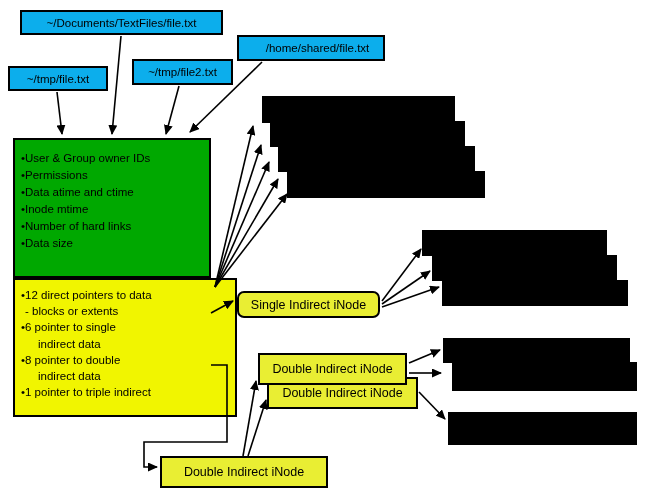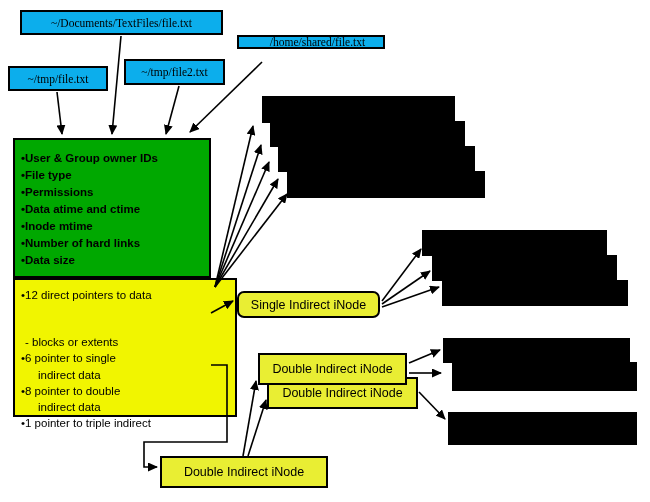--- a/index.html
+++ b/index.html
@@ -2,28 +2,28 @@
 <html style="--c-cyan: #0caeec; --c-green: #00a800; --c-yellow_main: #f1f500; --c-yellow_label: #e9ee33; --c-block: #000000;"><head>
 <meta charset="utf-8">
 <style>
   html,body{margin:0;padding:0;background:#fff;}
   .canvas{
     position:relative;width:650px;height:502px;background:#fff;overflow:hidden;
     font-family:"Liberation Sans","DejaVu Sans",sans-serif;color:#000;
   }
   .box{position:absolute;box-sizing:border-box;border:2px solid #000;}
   .cyan{background:var(--c-cyan,#0caeec);display:flex;align-items:center;justify-content:center;
-        font-size:11.5px;white-space:nowrap;font-family:Liberation Serif, serif;}
-  .green-box{background:var(--c-green,#00a800);padding:10px 0 0 6px;font-weight:bold;}
+        font-size:11.5px;white-space:nowrap;}
+  .green-box{background:var(--c-green,#00a800);padding:10px 0 0 6px;}
   .yellow-box{background:var(--c-yellow_main,#f1f500);padding:7px 0 0 6px;}
   .label-box{background:var(--c-yellow_label,#e9ee33);display:flex;align-items:center;justify-content:center;
              font-size:12.5px;white-space:nowrap;}
   .line-item{font-size:11.5px;line-height:17px;white-space:nowrap;}
   .yellow-box .line-item{line-height:16.2px;}
-  .ind1{padding-left:4px;margin-top:31px;}
+  .ind1{padding-left:4px;}
   .ind2{padding-left:17px;}
   .blk{position:absolute;background:var(--c-block,#000);}
   svg.arrow-layer{position:absolute;left:0;top:0;width:650px;height:502px;pointer-events:none;z-index:50;}
   svg .ln{stroke:#000;stroke-width:1.6;fill:none;}
 </style>
 </head>
 <body>
 
 <div class="canvas">
 
@@ -42,33 +42,32 @@
     <div class="blk" style="left:443px;top:338px;width:187px;height:25px;"></div>
     <div class="blk" style="left:452px;top:362px;width:185px;height:29px;"></div>
   </div>
   <div>
     <div class="blk" style="left:448px;top:412px;width:189px;height:33px;"></div>
   </div>
 
   <div class="box cyan" style="left:20px;top:10px;width:203px;height:25px;">
     <span>~/Documents/TextFiles/file.txt</span>
   </div>
-  <div class="box cyan" style="left:237px;top:35px;width:148px;height:14px;padding-left:13px;">
+  <div class="box cyan" style="left:237px;top:35px;width:148px;height:26px;padding-left:13px;">
     <span>/home/shared/file.txt</span>
   </div>
-  <div class="box cyan" style="left:124px;top:59px;width:101px;height:26px;">
+  <div class="box cyan" style="left:132px;top:59px;width:101px;height:26px;">
     <span>~/tmp/file2.txt</span>
   </div>
   <div class="box cyan" style="left:8px;top:66px;width:100px;height:25px;">
     <span>~/tmp/file.txt</span>
   </div>
 
   <div class="box green-box" style="left:13px;top:138px;width:198px;height:140px;">
     <div class="line-item">•User &amp; Group owner IDs</div>
-    <div class="line-item">•File type</div>
     <div class="line-item">•Permissions</div>
     <div class="line-item">•Data atime and ctime</div>
     <div class="line-item">•Inode mtime</div>
     <div class="line-item">•Number of hard links</div>
     <div class="line-item">•Data size</div>
   </div>
 
   <div class="box yellow-box" style="left:13px;top:278px;width:224px;height:139px;">
     <div class="line-item">•12 direct pointers to data</div>
     <div class="line-item ind1">- blocks or extents</div>

